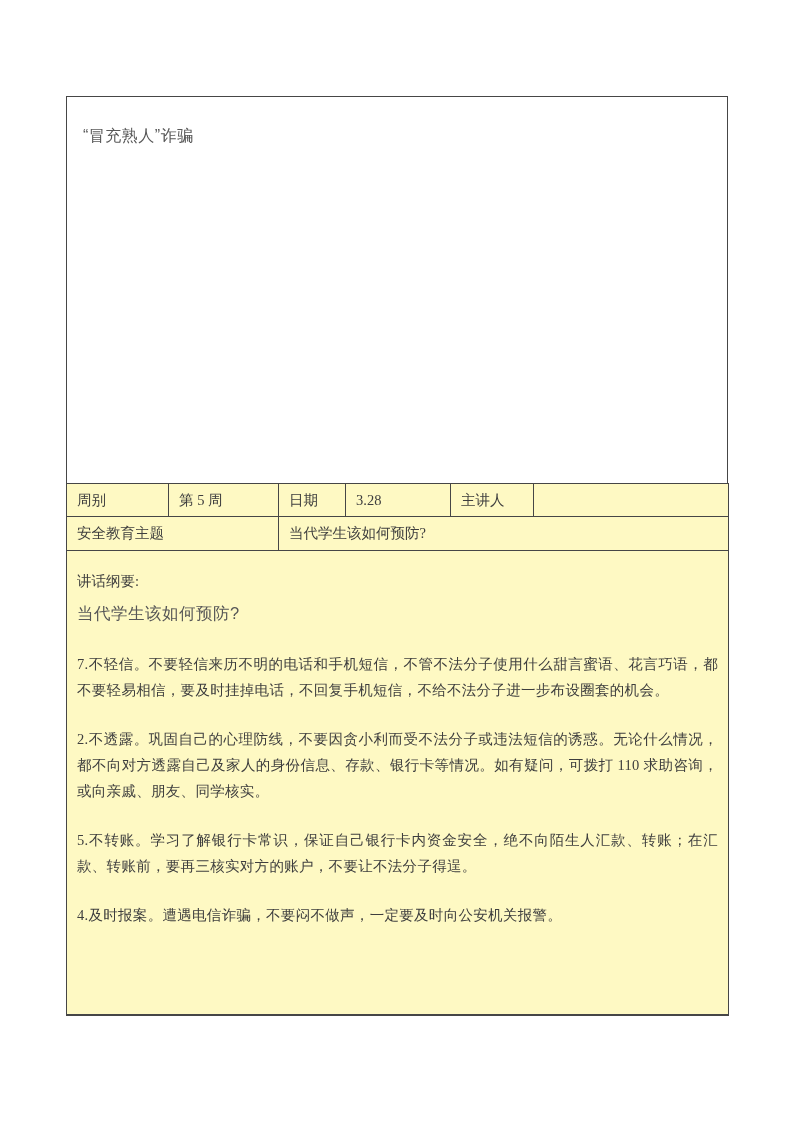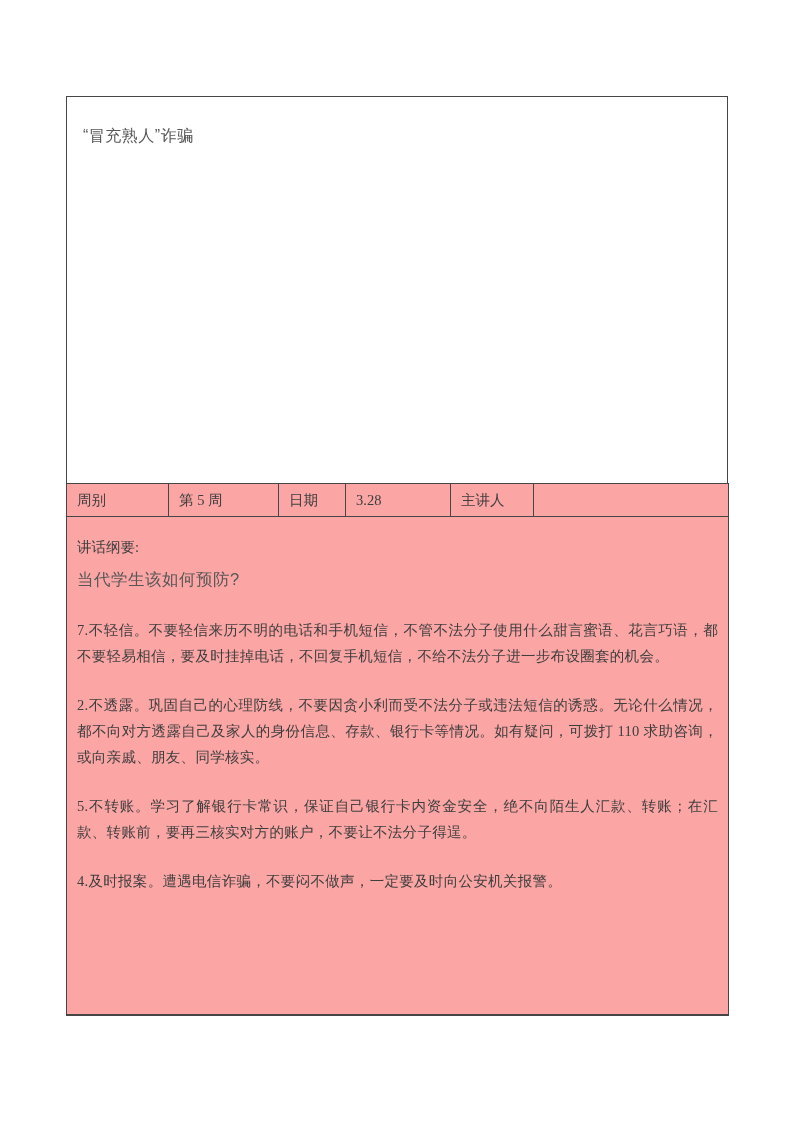--- a/index.html
+++ b/index.html
@@ -50,21 +50,21 @@
   .info-table {
     position: absolute;
     left: 66px;
     top: 483px;
     width: 662px;
     height: 533px;
     border-collapse: collapse;
     table-layout: fixed;
     border: 1px solid #464646;
     border-bottom-width: 2px;
-    background: #fca5a5;
+    background: #fef9c3;
   }
   .info-table td {
     border: 1px solid #464646;
     font-size: 14.5px;
     color: #3e3e3e;
     padding: 0 6px 0 10px;
     vertical-align: middle;
     overflow: hidden;
     white-space: nowrap;
   }
@@ -117,20 +117,24 @@
   </colgroup>
   <tbody>
     <tr class="row-head">
       <td>周别</td>
       <td>第 5 周</td>
       <td>日期</td>
       <td>3.28</td>
       <td>主讲人</td>
       <td></td>
     </tr>
+    <tr class="row-topic">
+      <td colspan="2">安全教育主题</td>
+      <td colspan="4">当代学生该如何预防?</td>
+    </tr>
     <tr>
       <td colspan="6" class="content-cell">
         <p class="outline-label">讲话纲要:</p>
         <h3 class="content-heading">当代学生该如何预防?</h3>
         <p class="content-para">7.不轻信。不要轻信来历不明的电话和手机短信，不管不法分子使用什么甜言蜜语、花言巧语，都不要轻易相信，要及时挂掉电话，不回复手机短信，不给不法分子进一步布设圈套的机会。</p>
         <p class="content-para">2.不透露。巩固自己的心理防线，不要因贪小利而受不法分子或违法短信的诱惑。无论什么情况，都不向对方透露自己及家人的身份信息、存款、银行卡等情况。如有疑问，可拨打 110 求助咨询，或向亲戚、朋友、同学核实。</p>
         <p class="content-para">5.不转账。学习了解银行卡常识，保证自己银行卡内资金安全，绝不向陌生人汇款、转账；在汇款、转账前，要再三核实对方的账户，不要让不法分子得逞。</p>
         <p class="content-para">4.及时报案。遭遇电信诈骗，不要闷不做声，一定要及时向公安机关报警。</p>
       </td>
     </tr>

